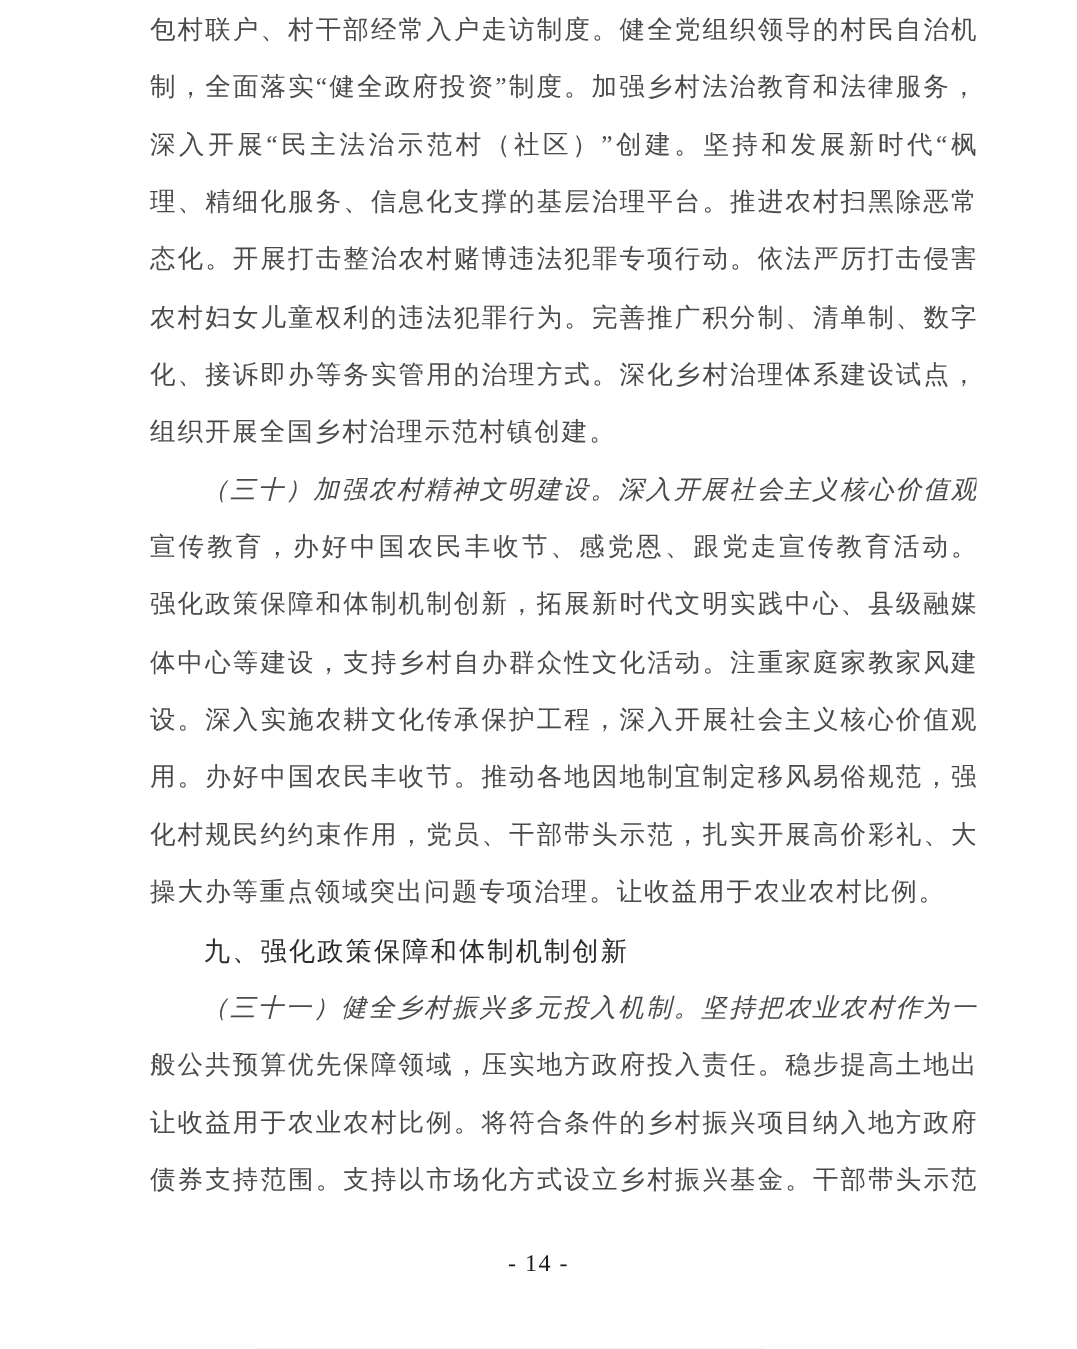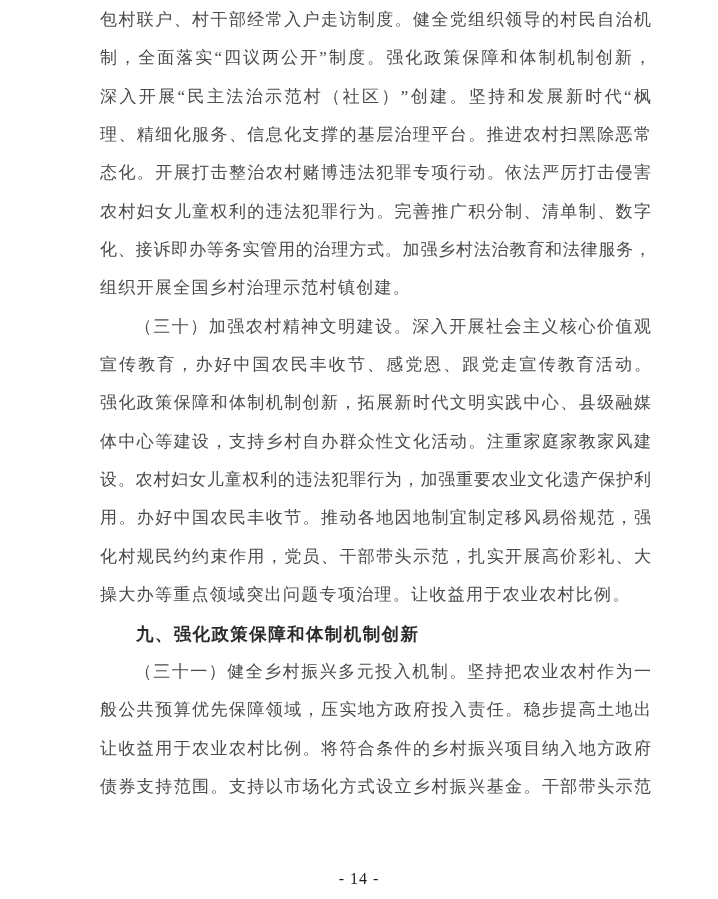--- a/index.html
+++ b/index.html
@@ -30,58 +30,59 @@
     overflow:hidden;
     white-space:normal;
   }
   .line.plain{
     text-align:left;
     text-align-last:left;
     letter-spacing:1.3px;
   }
   .line.indent{
     text-indent:2.05em;
+    font-style:italic;
   }
   .line.heading{
     text-align:left;
     text-align-last:left;
     text-indent:2.05em;
-    font-weight:bold;
+    font-weight:normal;
     font-size:17.5px;
     letter-spacing:1.4px;
     color:var(--heading-text);
   }
   .footer{
     position:absolute;
-    left:0;right:0;top:870px;
+    left:0;right:0;top:834px;
     text-align:center;
     font-size:16px;
     letter-spacing:1px;
     color:var(--footer-text);
     font-family:"Liberation Serif","DejaVu Serif",serif;
   }
 </style>
 </head>
 <body>
 
 <div class="page">
   <div class="textblock" id="textblock">
       <div class="line">包村联户、村干部经常入户走访制度。健全党组织领导的村民自治机</div>
-      <div class="line">制，全面落实“四议两公开”制度。强化政策保障和体制机制创新，</div>
+      <div class="line">制，全面落实“健全政府投资”制度。加强乡村法治教育和法律服务，</div>
       <div class="line">深入开展“民主法治示范村（社区）”创建。坚持和发展新时代“枫</div>
       <div class="line">理、精细化服务、信息化支撑的基层治理平台。推进农村扫黑除恶常</div>
       <div class="line">态化。开展打击整治农村赌博违法犯罪专项行动。依法严厉打击侵害</div>
       <div class="line">农村妇女儿童权利的违法犯罪行为。完善推广积分制、清单制、数字</div>
-      <div class="line">化、接诉即办等务实管用的治理方式。加强乡村法治教育和法律服务，</div>
+      <div class="line">化、接诉即办等务实管用的治理方式。深化乡村治理体系建设试点，</div>
       <div class="line plain">组织开展全国乡村治理示范村镇创建。</div>
       <div class="line indent">（三十）加强农村精神文明建设。深入开展社会主义核心价值观</div>
       <div class="line">宣传教育，办好中国农民丰收节、感党恩、跟党走宣传教育活动。</div>
       <div class="line">强化政策保障和体制机制创新，拓展新时代文明实践中心、县级融媒</div>
       <div class="line">体中心等建设，支持乡村自办群众性文化活动。注重家庭家教家风建</div>
-      <div class="line">设。农村妇女儿童权利的违法犯罪行为，加强重要农业文化遗产保护利</div>
+      <div class="line">设。深入实施农耕文化传承保护工程，深入开展社会主义核心价值观</div>
       <div class="line">用。办好中国农民丰收节。推动各地因地制宜制定移风易俗规范，强</div>
       <div class="line">化村规民约约束作用，党员、干部带头示范，扎实开展高价彩礼、大</div>
       <div class="line plain">操大办等重点领域突出问题专项治理。让收益用于农业农村比例。</div>
       <div class="line heading">九、强化政策保障和体制机制创新</div>
       <div class="line indent">（三十一）健全乡村振兴多元投入机制。坚持把农业农村作为一</div>
       <div class="line">般公共预算优先保障领域，压实地方政府投入责任。稳步提高土地出</div>
       <div class="line">让收益用于农业农村比例。将符合条件的乡村振兴项目纳入地方政府</div>
       <div class="line">债券支持范围。支持以市场化方式设立乡村振兴基金。干部带头示范</div>
     </div>
   <div class="footer">- 14 -</div>

